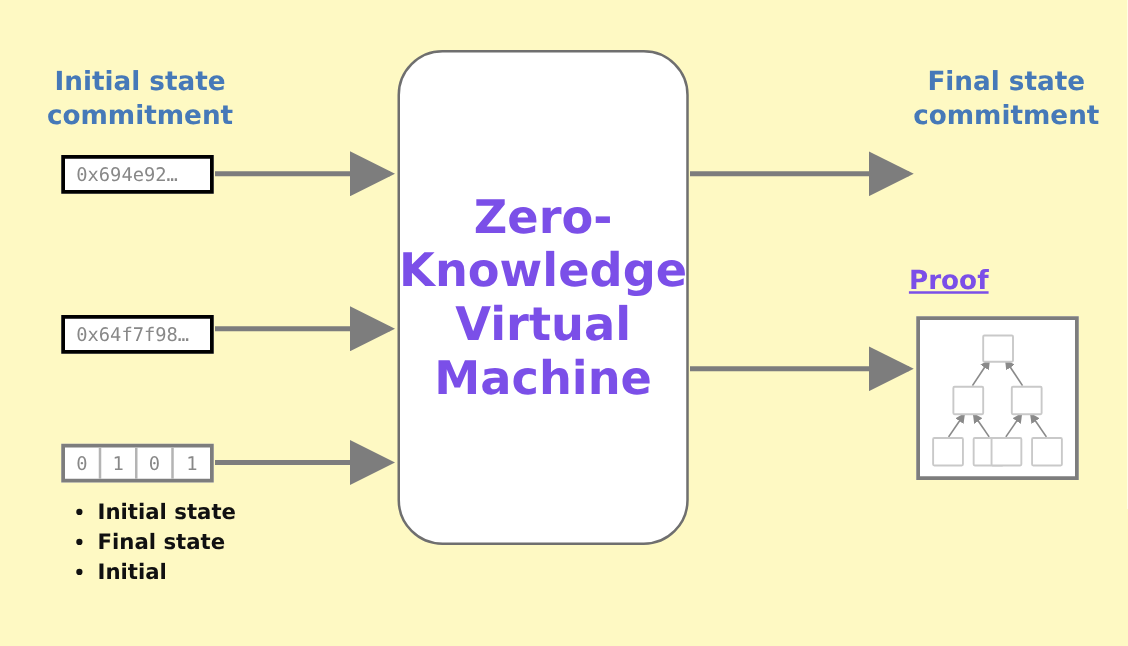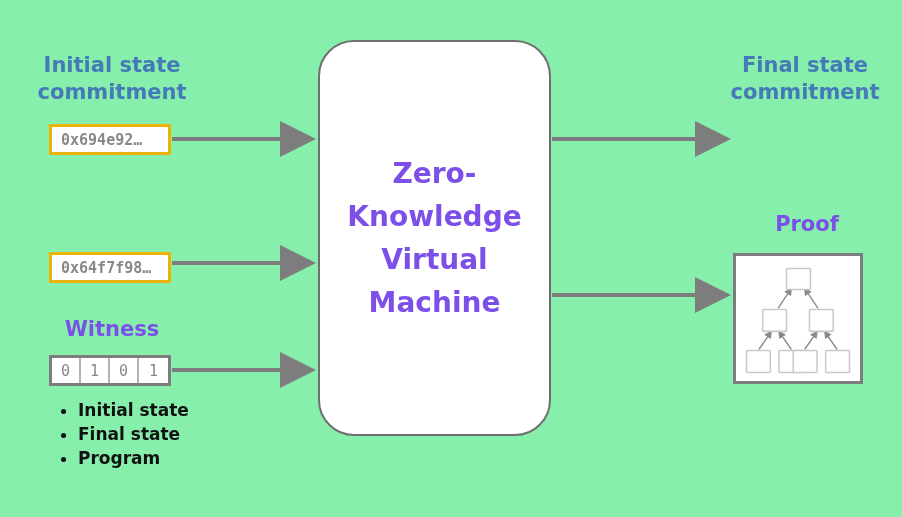--- a/index.html
+++ b/index.html
@@ -4,50 +4,49 @@
 <style>
   html, body {
     margin: 0;
     padding: 0;
     background: #ffffff;
   }
   #canvas {
     position: relative;
     width: 902px;
     height: 517px;
-    background: #86efac;
+    background: #fef9c3;
     font-family: "DejaVu Sans", "Liberation Sans", sans-serif;
     overflow: hidden;
   }
 
   
   .label {
     position: absolute;
     font-weight: bold;
     font-size: 21px;
     line-height: 27px;
     text-align: center;
     white-space: pre-line;
   }
   .label.blue   { color: #4679b8; }
   .label.purple { color: #7b4fe8; }
 
   
   .chip {
     position: absolute;
     box-sizing: border-box;
-    border: 3px solid #eab308;
+    border: 3px solid #000000;
     background: #ffffff;
     color: #888888;
     font-family: "DejaVu Sans Mono", "Liberation Mono", monospace;
     font-size: 15px;
     display: flex;
     align-items: center;
     padding-left: 9px;
-    font-weight: bold;
   }
 
   
   .witness-array {
     position: absolute;
     box-sizing: border-box;
     border: 3px solid #7d7d7d;
     background: #ffffff;
     display: flex;
   }
@@ -87,21 +86,21 @@
     border: 2px solid #6f6f6f;
     border-radius: 36px;
     background: #ffffff;
     display: flex;
     align-items: center;
     justify-content: center;
   }
   .zkvm-text {
     color: #7b4fe8;
     font-weight: bold;
-    font-size: 28px;
+    font-size: 37px;
     line-height: 43px;
     text-align: center;
     white-space: pre-line;
   }
 
   
   .proof-box {
     position: absolute;
     box-sizing: border-box;
     border: 3px solid #7d7d7d;
@@ -136,47 +135,46 @@
   </svg>
 
   <div class="label blue" style="left:12px; top:52px; width:200px;">Initial state
 commitment</div>
 
   <div class="chip" style="left:49px; top:124px; width:122px; height:31px;">0x694e92…</div>
 
 
   <div class="chip" style="left:49px; top:252px; width:122px; height:31px;">0x64f7f98…</div>
 
-  <div class="label purple" style="left:12px; top:316px; width:200px;">Witness</div>
 
   <div class="witness-array" style="left:49px; top:355px; width:122px; height:31px;">
     <div class="witness-cell">0</div>
     <div class="witness-cell">1</div>
     <div class="witness-cell">0</div>
     <div class="witness-cell">1</div>
   </div>
 
   <ul class="bullets" style="left:52px; top:398px;">
     <li>Initial state</li>
     <li>Final state</li>
-    <li>Program</li>
+    <li>Initial</li>
   </ul>
 
   <div class="zkvm" style="left:318px; top:40px; width:233px; height:396px;">
     <div class="zkvm-text">Zero-
 Knowledge
 Virtual
 Machine</div>
   </div>
 
   <div class="label blue" style="left:712px; top:52px; width:186px;">Final state
 commitment</div>
 
 
-  <div class="label purple" style="left:742px; top:211px; width:130px;">Proof</div>
+  <div class="label purple" style="left:694px; top:211px; width:130px;text-decoration:underline;">Proof</div>
 
   <div class="proof-box" style="left:733px; top:253px; width:130px; height:131px;">
     <svg viewBox="0 0 130 131" width="124" height="125" xmlns="http://www.w3.org/2000/svg">
       <defs>
         <marker id="tah" markerWidth="6" markerHeight="6" refX="5" refY="3" orient="auto" markerUnits="strokeWidth">
           <path d="M0,0 L6,3 L0,6 z" fill="#8a8a8a"></path>
         </marker>
       </defs>
 
       <line x1="44" y1="55" x2="58" y2="34" stroke="#8a8a8a" stroke-width="1.4" marker-end="url(#tah)"></line>

